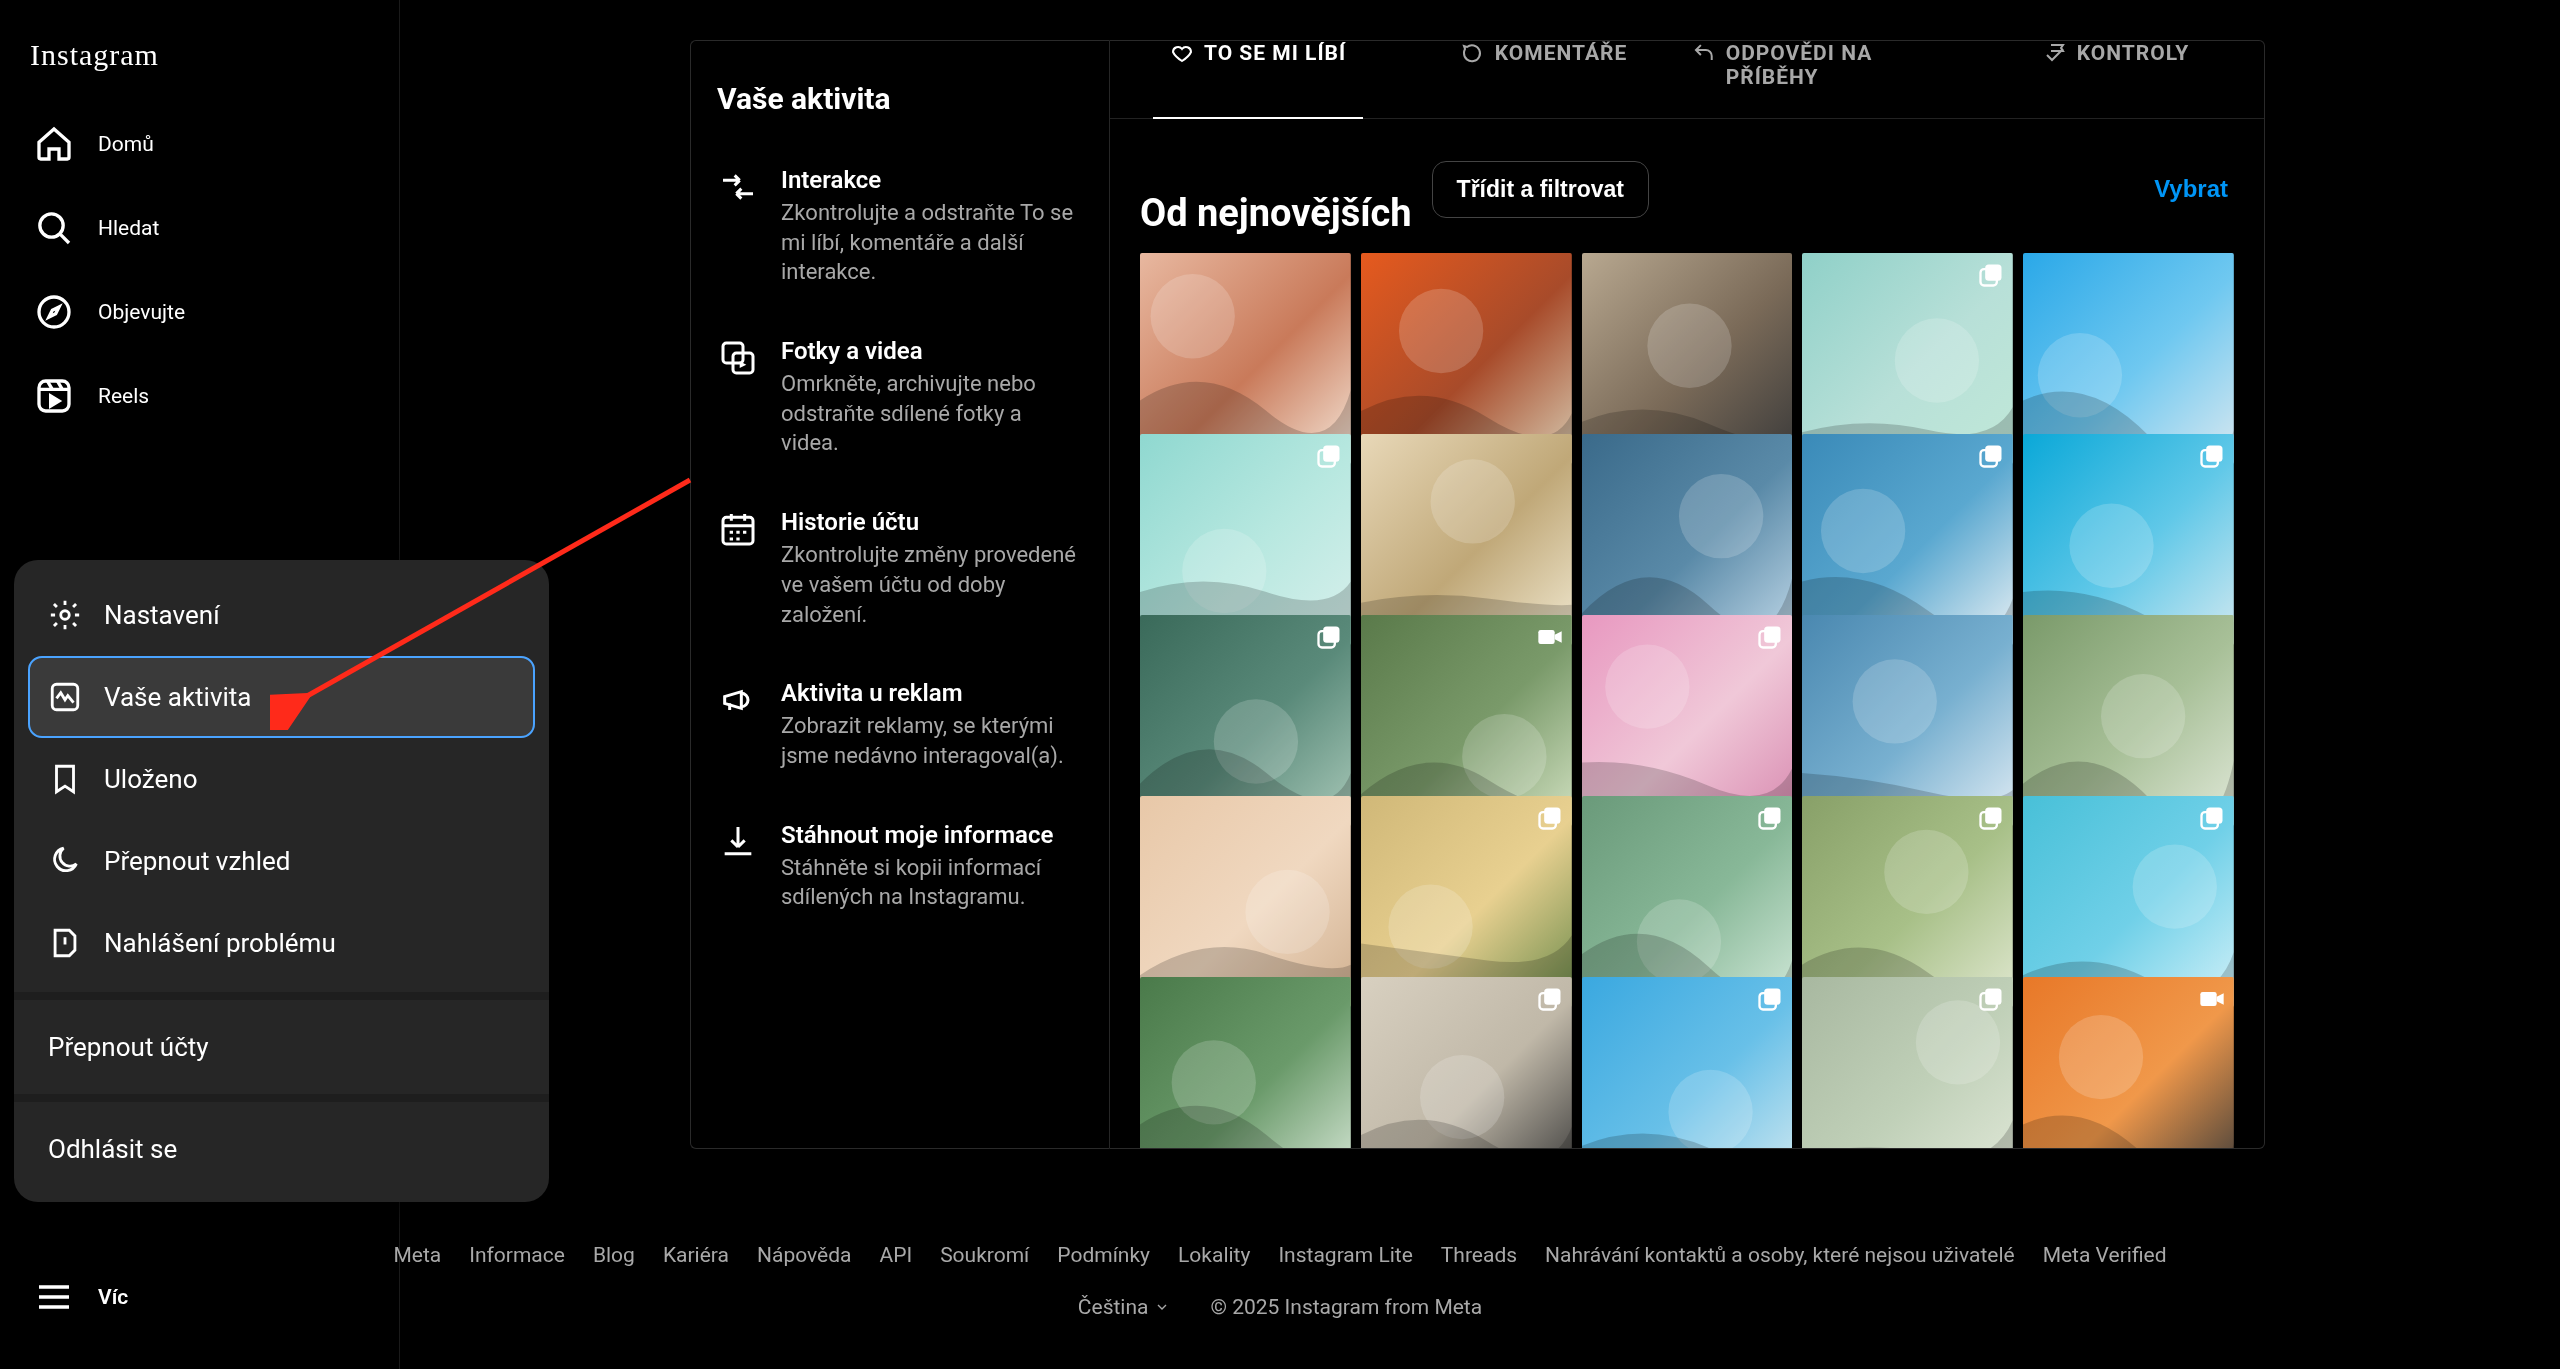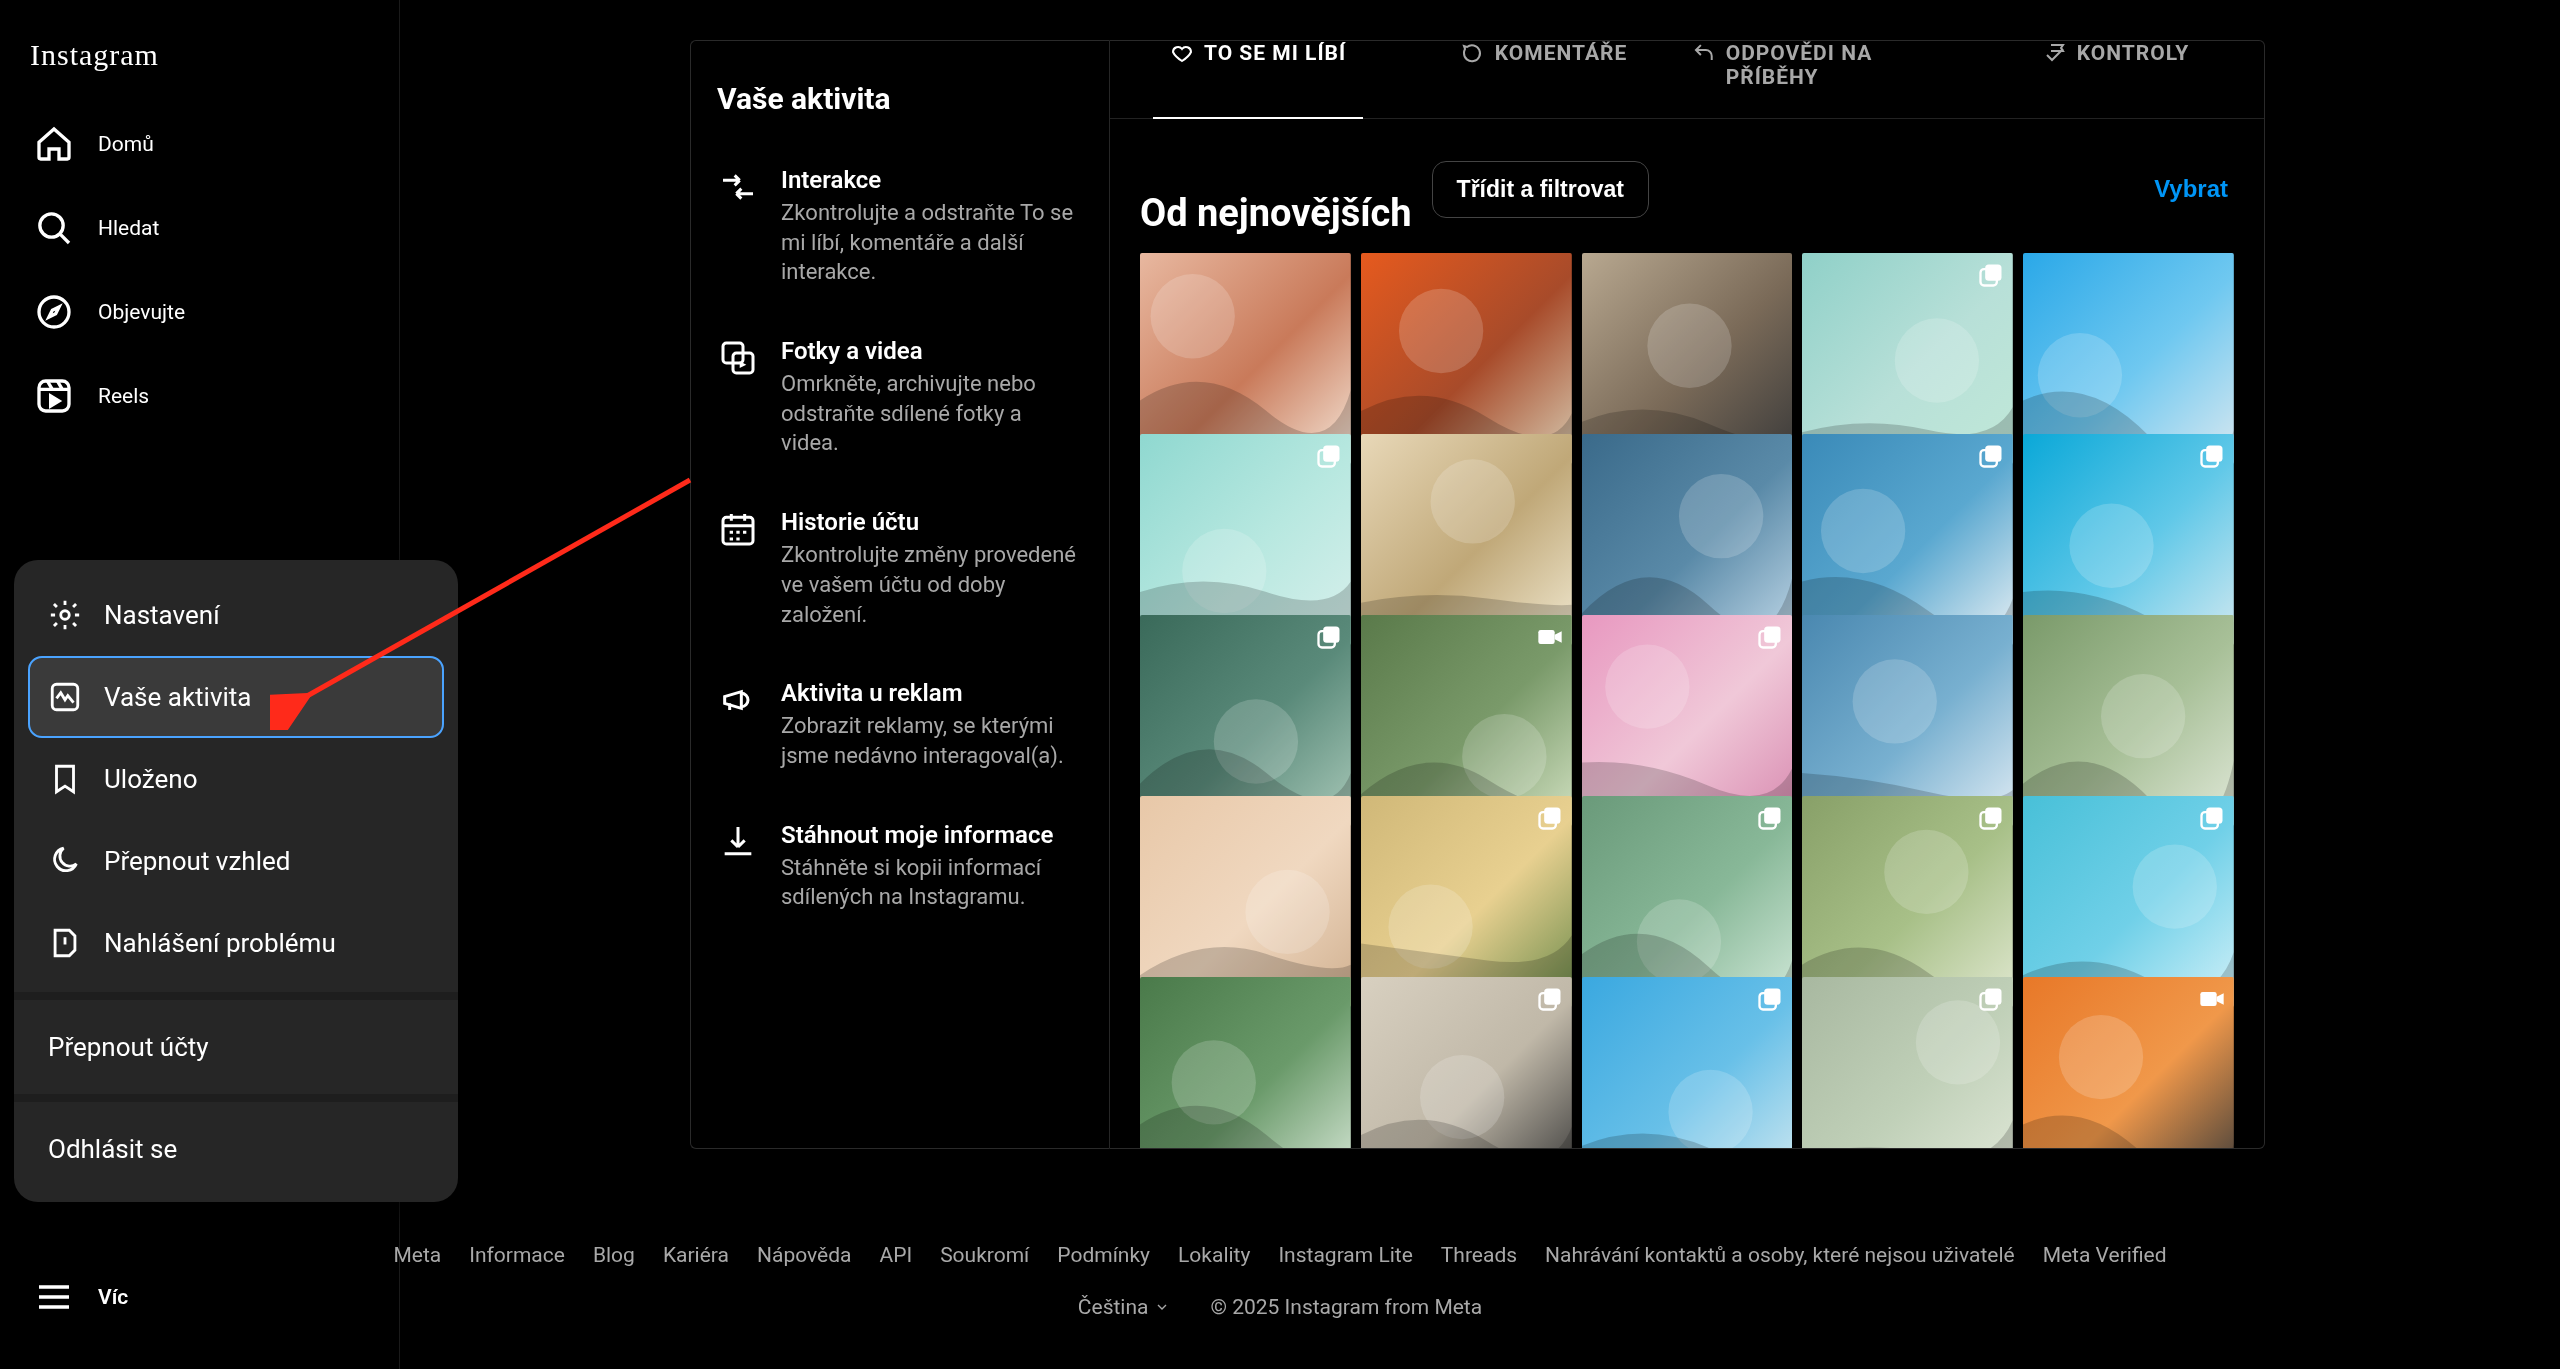--- a/index.html
+++ b/index.html
@@ -59,21 +59,21 @@
     bottom: 30px;
     left: 20px; right: 20px;
   }
   .more-item .label { font-weight: 600; }
 
   
   .popup {
     position: absolute;
     left: 14px;
     top: 560px;
-    width: 444px;
+    width: 535px;
     background: var(--popup);
     border-radius: 24px;
     padding: 14px;
     box-shadow: 0 8px 30px rgba(0,0,0,.7);
     z-index: 10;
   }
   .popup-item {
     display: flex;
     align-items: center;
     gap: 22px;

